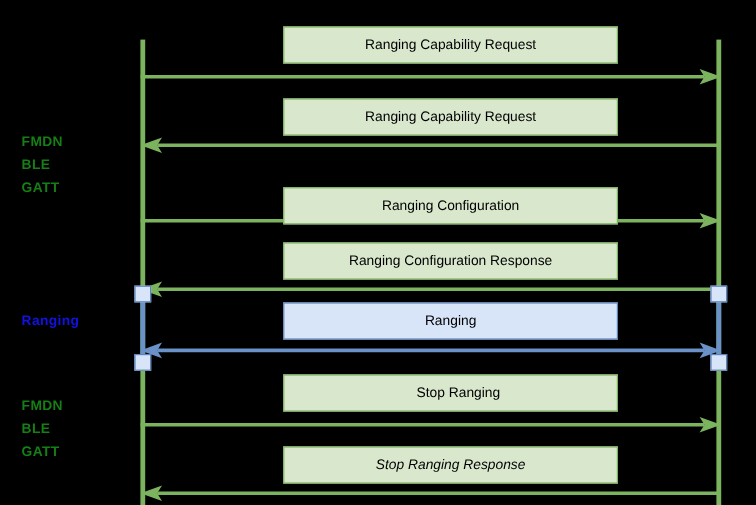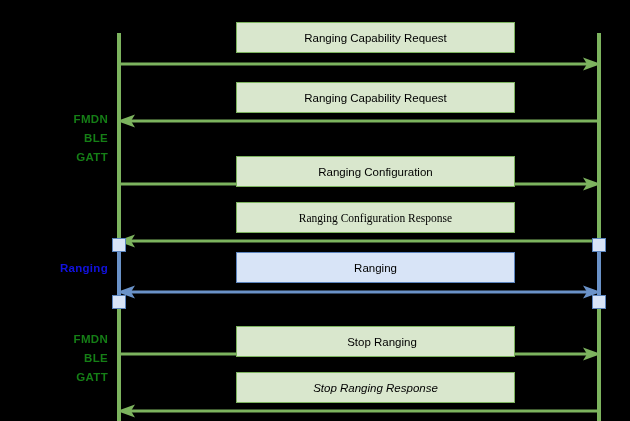--- a/index.html
+++ b/index.html
@@ -49,21 +49,21 @@
   #activation-box-left-top     { left: 112px; top: 238px; }
   #activation-box-left-bottom  { left: 112px; top: 295px; }
   #activation-box-right-top    { left: 592px; top: 238px; }
   #activation-box-right-bottom { left: 592px; top: 295px; }
 
   
   .phase-label {
     position: absolute;
     left: 18px;
     width: 90px;
-    text-align: right;
+    text-align: left;
     font-size: 11.5px;
     font-weight: bold;
     line-height: 19px;
     letter-spacing: 0.3px;
     white-space: pre-line;
   }
   .phase-label.green { color: #157f16; }
   .phase-label.blue  { color: #1212e0; }
 
   #phase-label-0 { top: 110px; }
@@ -137,21 +137,21 @@
   </div>
 
   <div class="msg-box green" style="top:156px;">Ranging Configuration</div>
   <div class="arrow" style="top:176px;">
     <svg width="484" height="16" viewBox="0 0 484 16" xmlns="http://www.w3.org/2000/svg">
       <line x1="0" y1="8" x2="470" y2="8" stroke="#7cb35e" stroke-width="3"></line>
       <path d="M484 8 L466 1.5 L470 8 L466 14.5 Z" fill="#7cb35e"></path>
     </svg>
   </div>
 
-  <div class="msg-box green" style="top:202px;font-family:Liberation Serif, serif;">Ranging Configuration Response</div>
+  <div class="msg-box green" style="top:202px;">Ranging Configuration Response</div>
   <div class="arrow" style="top:233px;">
     <svg width="484" height="16" viewBox="0 0 484 16" xmlns="http://www.w3.org/2000/svg">
       <line x1="14" y1="8" x2="484" y2="8" stroke="#7cb35e" stroke-width="3"></line>
       <path d="M0 8 L18 1.5 L14 8 L18 14.5 Z" fill="#7cb35e"></path>
     </svg>
   </div>
 
   <div class="activation-line" id="activation-line-left"></div>
   <div class="activation-line" id="activation-line-right"></div>
   <div class="activation-box" id="activation-box-left-top"></div>
@@ -161,21 +161,21 @@
 
   <div class="msg-box blue" style="top:252px;">Ranging</div>
   <div class="arrow" style="top:284px;">
     <svg width="484" height="16" viewBox="0 0 484 16" xmlns="http://www.w3.org/2000/svg">
       <line x1="14" y1="8" x2="470" y2="8" stroke="#6a92c8" stroke-width="3"></line>
       <path d="M0 8 L18 1.5 L14 8 L18 14.5 Z" fill="#6a92c8"></path>
       <path d="M484 8 L466 1.5 L470 8 L466 14.5 Z" fill="#6a92c8"></path>
     </svg>
   </div>
 
-  <div class="msg-box green" style="top:326px;padding-left:13px;">Stop Ranging</div>
+  <div class="msg-box green" style="top:312px;padding-left:13px;">Stop Ranging</div>
   <div class="arrow" style="top:346px;">
     <svg width="484" height="16" viewBox="0 0 484 16" xmlns="http://www.w3.org/2000/svg">
       <line x1="0" y1="8" x2="470" y2="8" stroke="#7cb35e" stroke-width="3"></line>
       <path d="M484 8 L466 1.5 L470 8 L466 14.5 Z" fill="#7cb35e"></path>
     </svg>
   </div>
 
   <div class="msg-box green" style="top:372px;font-style:italic;">Stop Ranging Response</div>
   <div class="arrow" style="top:403px;">
     <svg width="484" height="16" viewBox="0 0 484 16" xmlns="http://www.w3.org/2000/svg">

